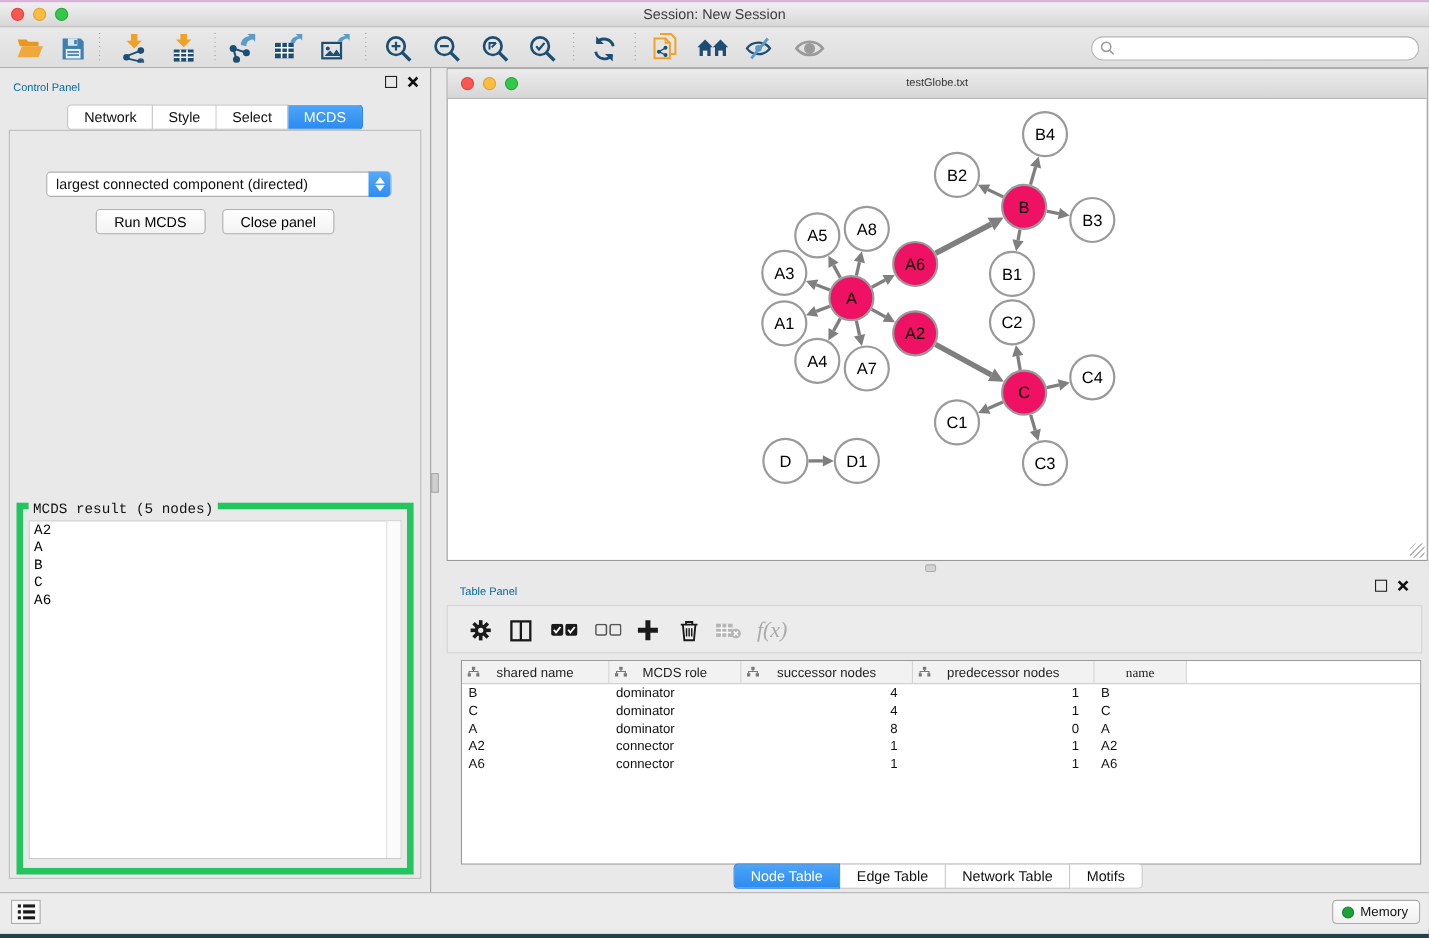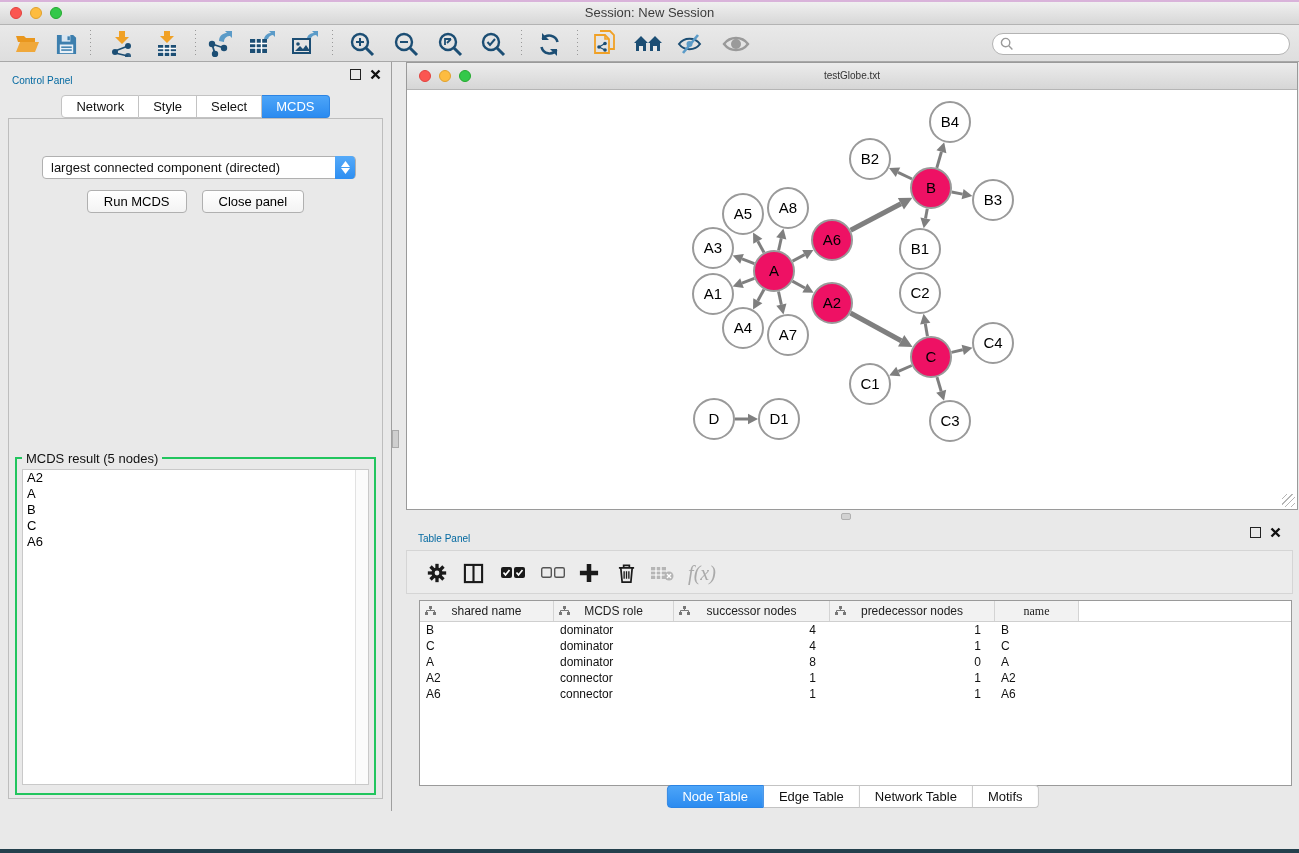--- a/index.html
+++ b/index.html
@@ -47,21 +47,21 @@
   .cp-box { position:absolute; left:8px; right:8px; top:56px; bottom:12px; border:1px solid #bdbdbd; background:#e9e9e9; }
   .opt-label { position:absolute; top:15px; width:100%; text-align:center; font-size:13px; color:#111; }
   .dropdown { position:absolute; left:33px; top:37px; width:314px; height:23px; background:#fff;
     border:1px solid #b0b0b0; border-radius:4px; font-size:13px; line-height:21px; padding-left:8px; cursor:pointer; }
   .dd-btn { position:absolute; right:0px; top:-1px; width:20px; height:23px; border-radius:0 4px 4px 0;
     background:linear-gradient(#55aaf9,#2d8ef1); display:flex; flex-direction:column; align-items:center; justify-content:center; gap:1px; }
   .btn-row { position:absolute; top:71px; width:100%; display:flex; justify-content:center; gap:15px; }
   .pbtn { height:23px; padding:0 16px; font-size:13px; line-height:21px; background:linear-gradient(#ffffff,#f3f3f3);
     border:1px solid #b0b0b0; border-radius:4px; cursor:pointer; }
 
-  .fieldset { position:absolute; left:6px; right:6px; top:338px; bottom:3px; border:2px solid #22c55e; }
+  .fieldset { position:absolute; left:6px; right:6px; top:338px; bottom:3px; border:6px solid #22c55e;font-family:Liberation Mono, monospace; }
   .legend { position:absolute; top:-8px; left:5px; background:#e9e9e9; padding:0 4px; font-size:13px; color:#111; }
   .mcds-list { position:absolute; left:5px; right:5px; top:10px; bottom:8px; background:#fff; border:1px solid #c9c9c9; }
   .mcds-scroll { position:absolute; right:0; top:0; bottom:0; width:13px; background:#fbfbfb; border-left:1px solid #e2e2e2; }
   .mcds-item { font-size:13px; line-height:16px; padding-left:4px; color:#000; }
 
   
   .rarea { position:absolute; left:393px; right:0; top:62px; bottom:38px; background:#e9e9e9; }
   .split-handle { position:absolute; left:-1px; top:368px; width:7px; height:18px; background:#cfcfcf; border:1px solid #aaa; }
   .netframe { position:absolute; left:13px; top:0; width:892px; height:448px; background:#fff; border:1px solid #9a9a9a; }
   .nf-title { position:absolute; left:0; top:0; right:0; height:27px; background:linear-gradient(#ececec,#d6d6d6);
@@ -578,13 +578,31 @@
         <div class="seg" id="tp-tabs-seg">
             <div class="tabb active">Node Table</div>
             <div class="tabb">Edge Table</div>
             <div class="tabb">Network Table</div>
             <div class="tabb">Motifs</div>
           </div>
       </div>
     </div>
   </div>
 
+  <div class="statusbar">
+    <span class="list-btn">
+      <svg width="16" height="14" viewBox="0 0 16 14">
+          <g fill="#1a1a1a">
+            <rect x="0" y="0" width="3" height="3"></rect>
+            <rect x="5" y="0" width="11" height="3"></rect>
+            <rect x="0" y="5.5" width="3" height="3"></rect>
+            <rect x="5" y="5.5" width="11" height="3"></rect>
+            <rect x="0" y="11" width="3" height="3"></rect>
+            <rect x="5" y="11" width="11" height="3"></rect>
+          </g>
+        </svg>
+    </span>
+    <span class="mem-btn">
+      <i class="mem-dot"></i>
+      <span>Memory</span>
+    </span>
+  </div>
 </div>
 
 </body></html>

